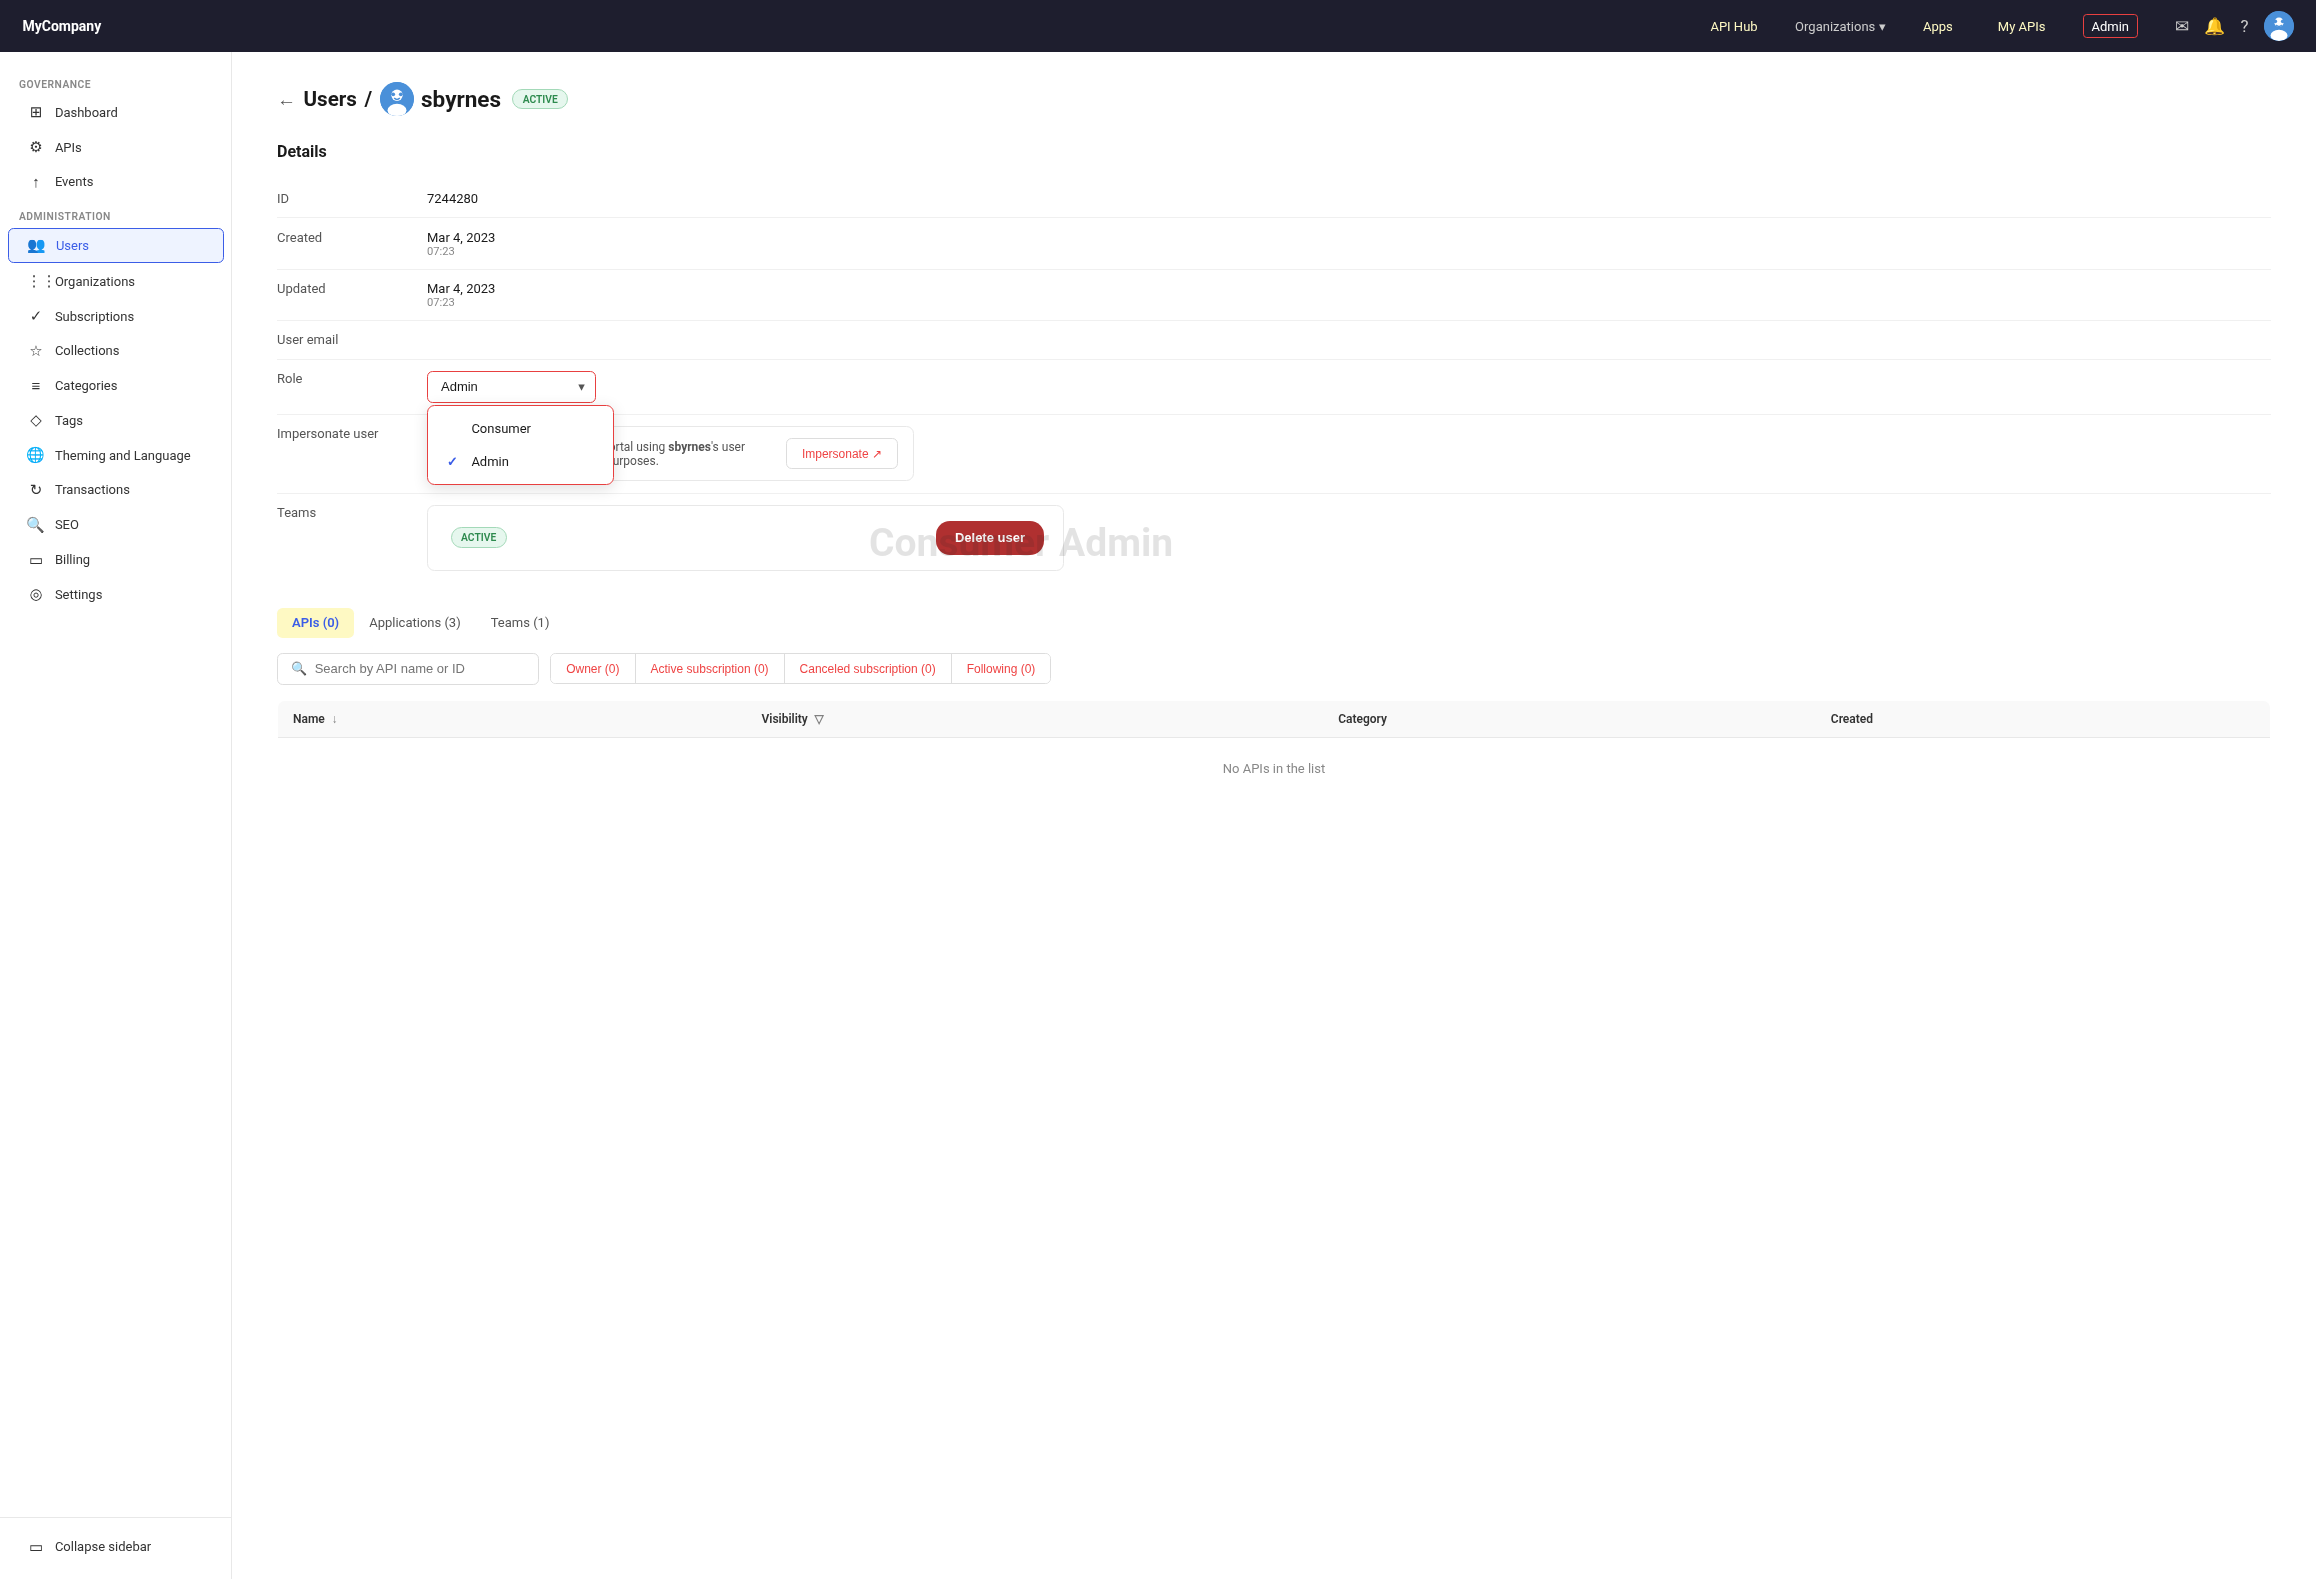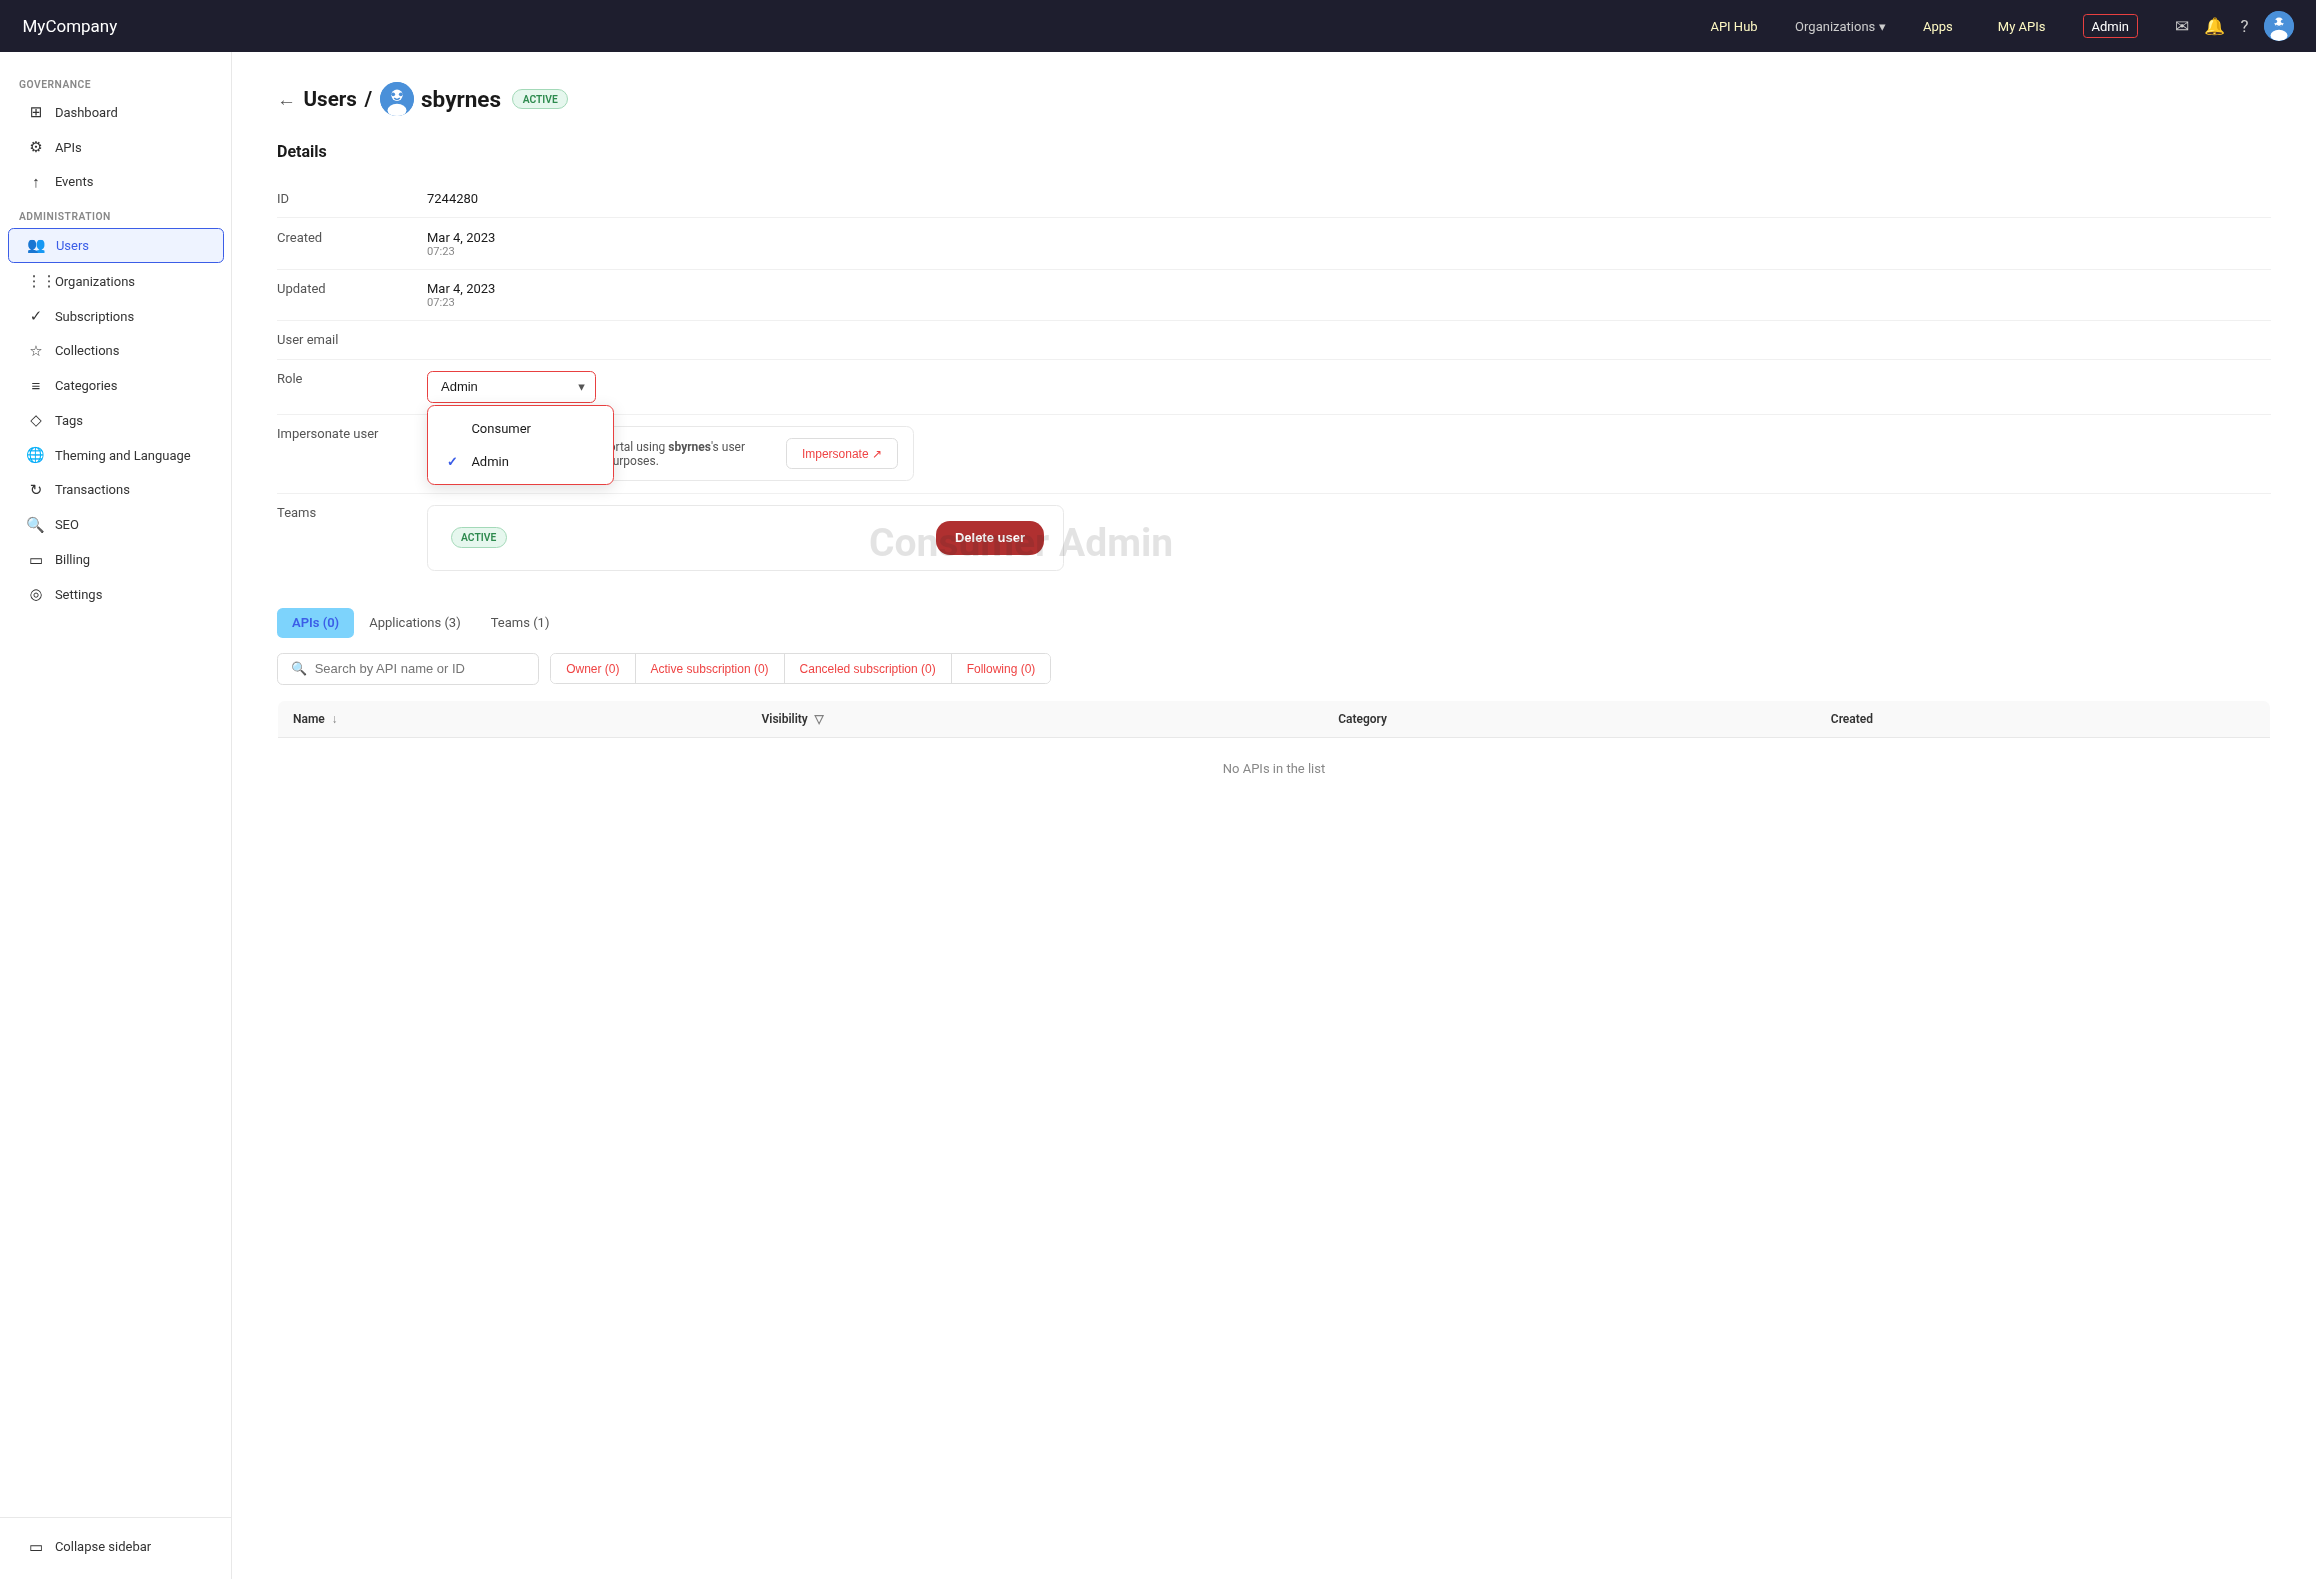--- a/index.html
+++ b/index.html
@@ -1,20 +1,20 @@
 <!DOCTYPE html>
 <html style="font-size:15px"><head>
   <meta charset="utf-8">
   <style>
     * { box-sizing: border-box; margin: 0; padding: 0; }
     body { font-family: -apple-system, BlinkMacSystemFont, 'Segoe UI', Roboto, sans-serif; font-size: 13px; color: #1a1a1a; background: #fff; display: flex; flex-direction: column; height: 100vh; overflow: hidden; }
 
     
     .topnav { background: #1e1e2e; color: #fff; display: flex; align-items: center; padding: 0 22.5px; height: 52px; flex-shrink: 0; gap: 30px; }
-    .topnav-brand { font-weight: 400; font-size: 17px; color: #fff; margin-right: auto; }
+    .topnav-brand { font-weight: 700; font-size: 14px; color: #fff; margin-right: auto; }
     .topnav-link { color: #fef9c3; font-size: 13px; cursor: pointer; padding: 3.7px 7.5px; border-radius: 3.7px; }
     .topnav-link.active { color: #fff; border: 1.9px solid #e84040; border-radius: 3.7px; padding: 3.7px 7.5px; }
     .topnav-org { display: flex; align-items: center; gap: 3.7px; color: #ccc; cursor: pointer; }
     .topnav-icons { display: flex; align-items: center; gap: 15px; margin-left: 7.5px; }
     .topnav-icon { color: #ccc; cursor: pointer; font-size: 17px; }
     .topnav-avatar { width: 30px; height: 30px; border-radius: 50%; background: #4a90d9; display: flex; align-items: center; justify-content: center; cursor: pointer; overflow: hidden; }
 
     
     .layout { display: flex; flex: 1; overflow: hidden; }
 
@@ -57,21 +57,21 @@
     .dropdown-item .check { color: #3b5de7; font-weight: 700; width: 15px; }
 
     
     .status-row { display: flex; align-items: center; justify-content: space-between; background: #fff; border: 0.9px solid #e8e8e8; border-radius: 7.5px; padding: 15px 19px; max-width: 637px; }
     .delete-btn { background: #b03030; color: #fff; border: none; border-radius: 14px; padding: 9.4px 19px; font-size: 13px; font-weight: 600; cursor: pointer; }
 
     
     .activity-section { margin-top: 26px; }
     .activity-tabs { display: flex; gap: 0; margin-bottom: 15px; }
     .activity-tab { padding: 7.5px 15px; font-size: 13px; cursor: pointer; border-radius: 5.6px; color: #555; }
-    .activity-tab.active { background: #7dd3fc; color: #3b5de7; font-weight: 600; }
+    .activity-tab.active { background: #fef9c3; color: #3b5de7; font-weight: 600; }
     .search-filter-row { display: flex; align-items: center; gap: 11.2px; margin-bottom: 15px; }
     .search-input-wrap { display: flex; align-items: center; gap: 7.5px; border: 0.9px solid #ddd; border-radius: 5.6px; padding: 7.5px 13px; min-width: 262px; }
     .search-input { border: none; outline: none; font-size: 13px; color: #555; width: 100%; }
     .filter-btns { display: flex; gap: 0; border: 0.9px solid #ddd; border-radius: 5.6px; overflow: hidden; }
     .filter-btn { padding: 7.5px 15px; font-size: 12px; border: none; background: #fff; cursor: pointer; color: #ef4444; border-right: 0.9px solid #ddd; }
     .filter-btn:last-child { border-right: none; }
 
     
     .data-table { width: 100%; border-collapse: collapse; border: 0.9px solid #e8e8e8; border-radius: 7.5px; overflow: hidden; }
     .data-table th { background: #f9f9f9; font-weight: 600; font-size: 12px; padding: 11.2px 15px; text-align: left; border-bottom: 0.9px solid #e8e8e8; color: #333; }

